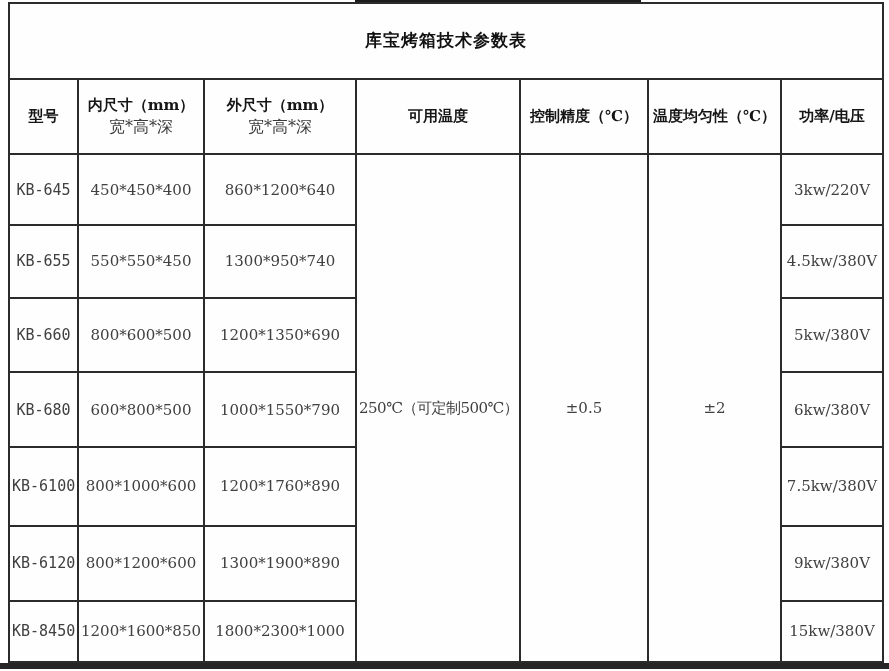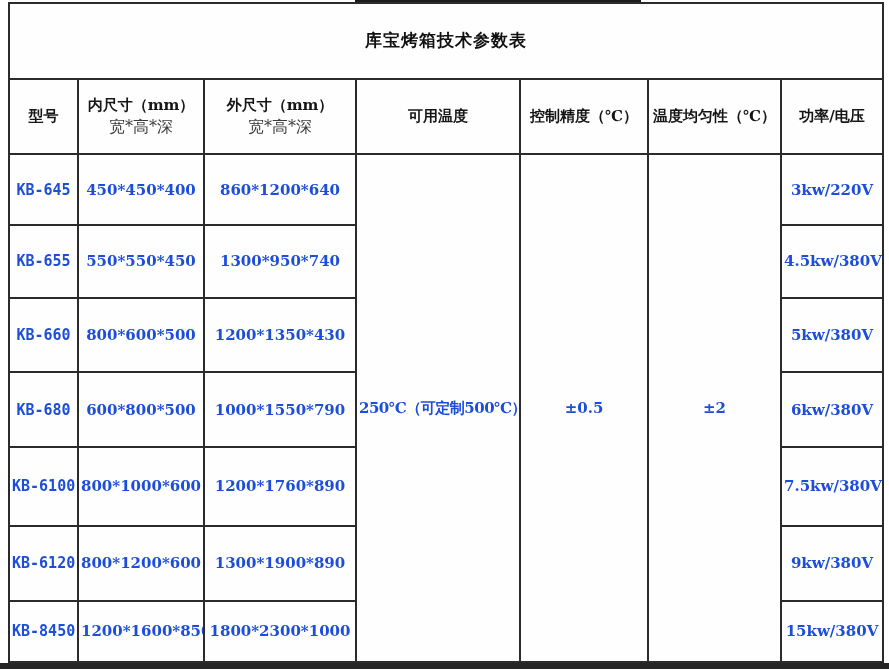--- a/index.html
+++ b/index.html
@@ -25,22 +25,22 @@
     border-collapse:collapse;
     table-layout:fixed;
     background:#fefefe;
   }
   table.spec td, table.spec th{
     border:2px solid #2b2b2b;
     text-align:center;
     vertical-align:middle;
     padding:0 2px;
     font-size:15px;
-    font-weight:bold;
-    color:#1d4ed8;
+    font-weight:normal;
+    color:#404040;
     overflow:hidden;
     white-space:nowrap;
   }
   tr.title-row td{
     font-size:17px;
     font-weight:bold;
     color:#111;
     letter-spacing:1px;
   }
   tr.title-row{height:74px;font-family:Liberation Serif, serif;}
@@ -132,21 +132,21 @@
   <tr class="r2">
     <td class="model-cell">KB-655</td>
     <td class="num-cell">550*550*450</td>
     <td class="num-cell">1300*950*740</td>
     <td class="num-cell">4.5kw/380V</td>
   </tr>
 
   <tr class="r3">
     <td class="model-cell">KB-660</td>
     <td class="num-cell">800*600*500</td>
-    <td class="num-cell">1200*1350*430</td>
+    <td class="num-cell">1200*1350*690</td>
     <td class="num-cell">5kw/380V</td>
   </tr>
 
   <tr class="r4">
     <td class="model-cell">KB-680</td>
     <td class="num-cell">600*800*500</td>
     <td class="num-cell">1000*1550*790</td>
     <td class="num-cell">6kw/380V</td>
   </tr>
 

